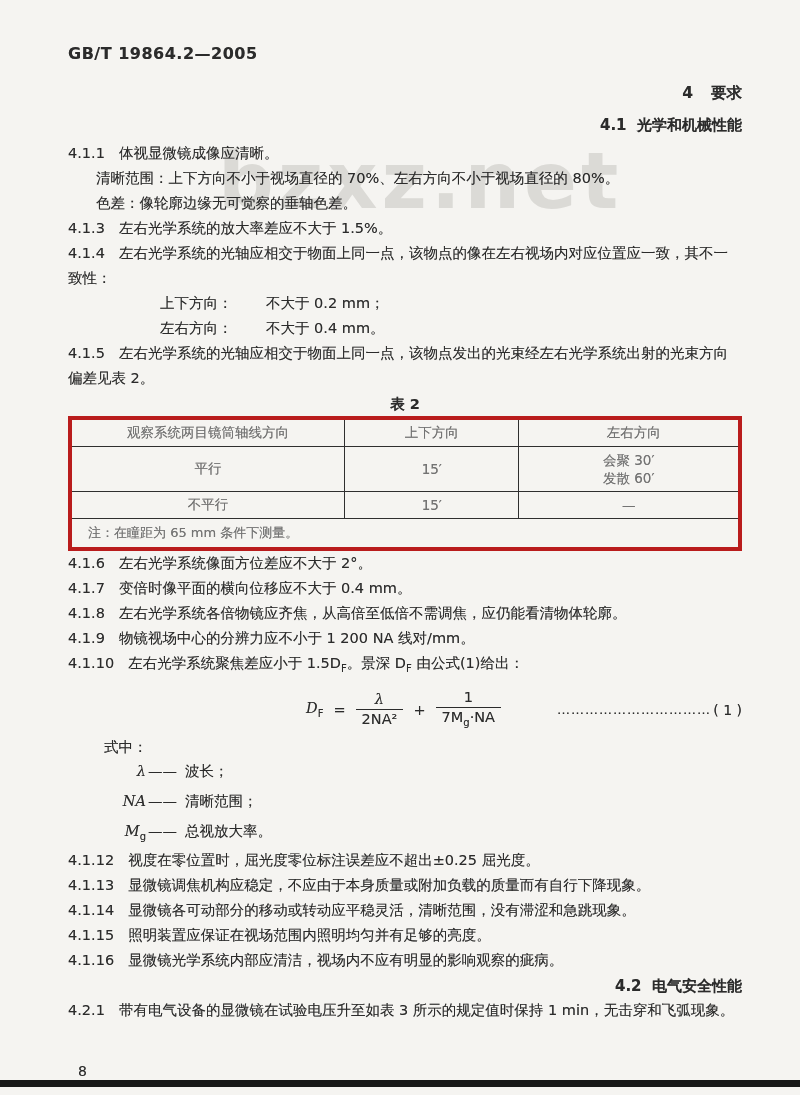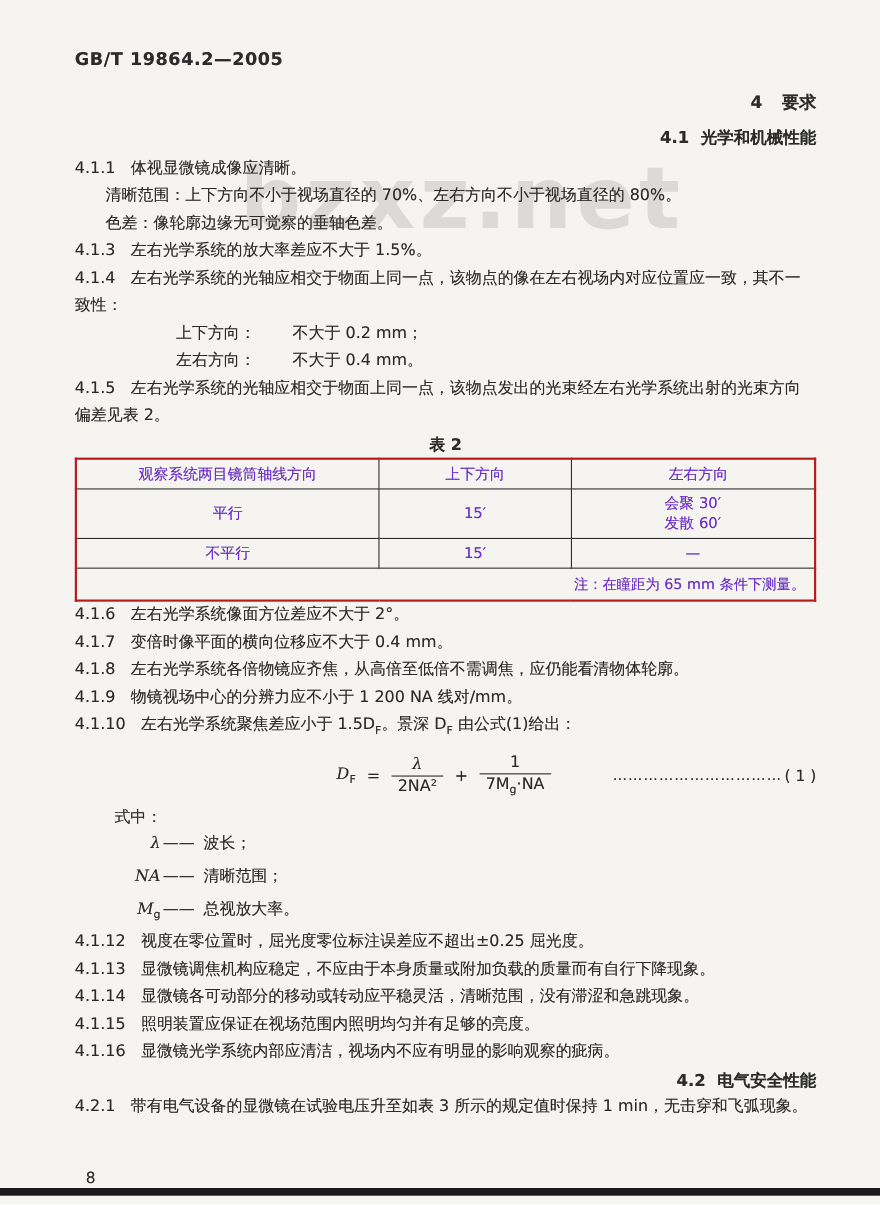--- a/index.html
+++ b/index.html
@@ -19,27 +19,27 @@
   h2.h4 { font-size:15.5px; font-weight:bold; margin:20px 0 12px;text-align:right; }
   h2.h4 .hn { margin-right:18px; }
   h3.hsub { font-size:15px; font-weight:bold; margin:0 0 6px;text-align:right; }
   h3.h42 { margin:4px 0 2px; }
   p.cl { margin:0; font-size:14.5px; line-height:25px; }
   p.cl .num { margin-right:14px; }
   .indent1 { padding-left:28px; }
   .indent2 { padding-left:92px; }
   .sublabel { display:inline-block; min-width:106px; }
   .tbl-caption { text-align:center; font-weight:bold; font-size:14.5px; margin:4px 0 2px; }
-  table.tbl { width:100%; border-collapse:collapse; border:2px solid #b91c1c; font-size:13.5px; color:#6d28d9; }
+  table.tbl { width:100%; border-collapse:collapse; border:4px solid #b91c1c; font-size:13.5px; color:#737373; }
   table.tbl th, table.tbl td { border:1px solid #2f2f2f; text-align:center; font-weight:normal; padding:4px 6px; }
   table.tbl th:nth-child(1) { width:41%; }
   table.tbl th:nth-child(2) { width:26%; }
   table.tbl th:nth-child(3) { width:33%;padding-left:16px; }
   table.tbl td div { line-height:18px; }
-  tr.note-row td { text-align:right; padding:5px 8px 5px 16px; font-size:13px; }
+  tr.note-row td { text-align:left; padding:5px 8px 5px 16px; font-size:13px; }
   .formula { display:flex; align-items:center; margin:8px 0 4px; font-size:14.5px; }
   .fspacer { width:238px; }
   .it { font-style:italic; font-family:"DejaVu Serif","Liberation Serif",serif; }
   sub { font-size:10px; }
   .fop { margin:0 10px; }
   .frac { display:inline-block; text-align:center; }
   .frac .fnum { display:block; border-bottom:1px solid #2b2b2b; padding:0 6px 1px; line-height:17px; }
   .frac .fden { display:block; padding:1px 6px 0; line-height:17px; }
   .fdots { flex:1; overflow:hidden; white-space:nowrap; padding-left:56px; letter-spacing:1px; font-size:13px; }
   .feqno { margin-left:4px; font-size:14px; }

